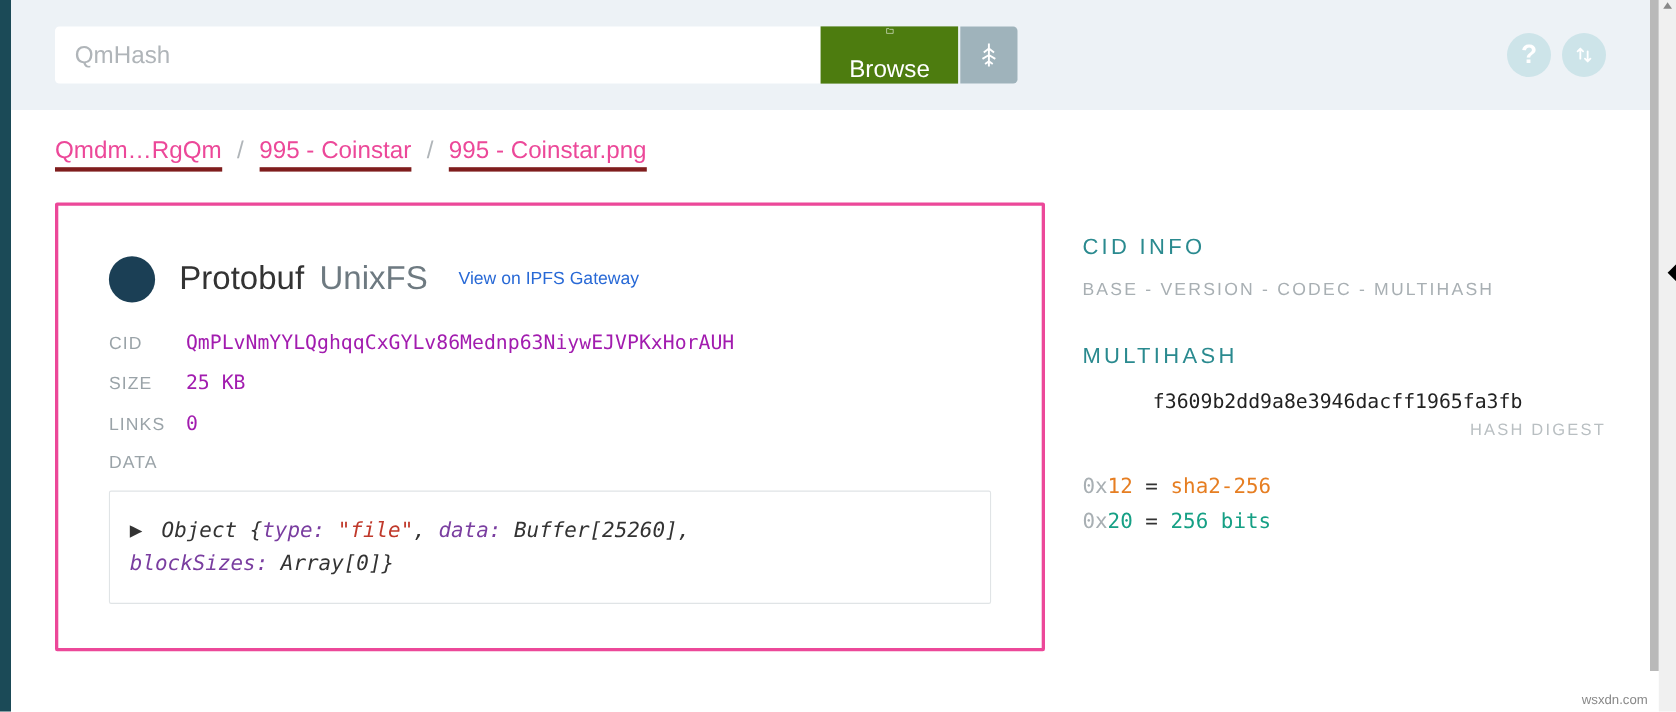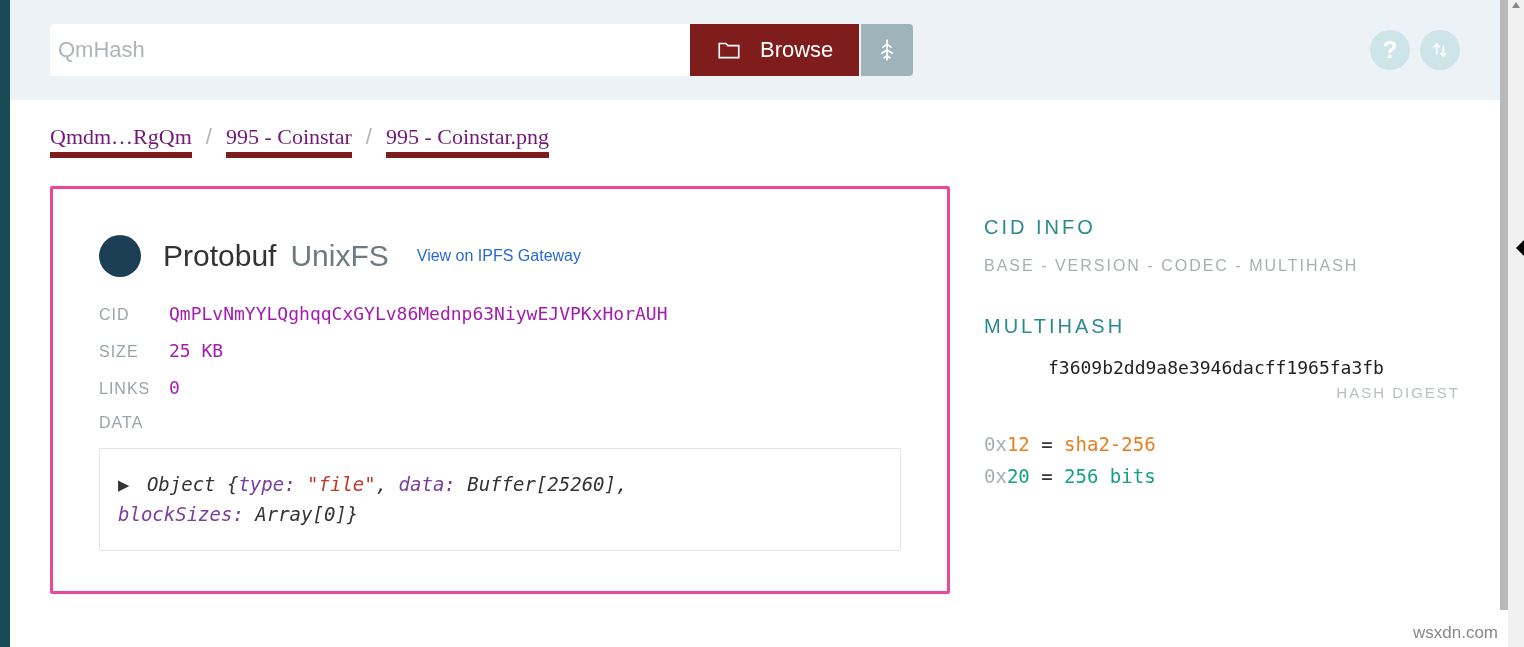--- a/index.html
+++ b/index.html
@@ -39,21 +39,21 @@
   position: absolute;
   right: 16px; top: 0;
   width: 8px;
   height: 610px;
   background: #b9b9b9;
   border-radius: 0;
 }
 .footer-url {
   position: absolute;
   bottom: 4px; right: 26px;
-  font-size: 17px;
+  font-size: 12px;
   color: #888;
   font-family: Arial, sans-serif;
 }
 .resize-tri {
   position: absolute;
   right: 0; top: 240px;
   width: 0; height: 0;
   border-top: 8px solid transparent;
   border-bottom: 8px solid transparent;
   border-right: 8px solid #000;
@@ -68,41 +68,42 @@
   padding: 24px 40px;
   display: flex;
   align-items: center;
 }
 .search-wrap {
   display: flex;
   align-items: stretch;
   height: 52px;
 }
 .search-input {
-  width: 640px;
+  width: 696px;
   border: none;
   background: #fff;
   border-radius: 4px 0 0 4px;
-  padding: 0 8px;
+  padding: 0 18px;
   font-size: 22px;
   color: #333;
   outline: none;
 }
 .search-input::placeholder { color: #b0b5b9; }
 .browse-btn {
   display: flex;
   align-items: center;
   gap: 18px;
-  background: #7f1d1d;
+  background: #4d7c0f;
   color: #fff;
   font-size: 22px;
   font-weight: 500;
   padding: 0 26px;
   border: none;
   cursor: pointer;
+  flex-direction: column;
 }
 .browse-btn svg { width: 26px; height: 26px; }
 .tree-btn {
   display: flex;
   align-items: center;
   justify-content: center;
   background: #9fb3bb;
   border: none;
   width: 52px;
   border-radius: 0 4px 4px 0;
@@ -127,26 +128,25 @@
 
 .breadcrumb {
   padding: 24px 40px 10px 40px;
   font-size: 22px;
   color: #758289;
   display: flex;
   align-items: baseline;
   gap: 14px;
 }
 .breadcrumb a {
-  color: #701a75;
+  color: #ec4899;
   text-decoration: none;
-  border-bottom: 6px solid #7f1d1d;
+  border-bottom: 4px solid #7f1d1d;
   padding-bottom: 2px;
   cursor: pointer;
-  font-family: Liberation Serif, serif;
 }
 .breadcrumb .sep { color: #b0b5b9; }
 
 .cols {
   display: flex;
   gap: 34px;
   padding: 18px 40px 0 40px;
 }
 .main-card {
   background: #fff;

